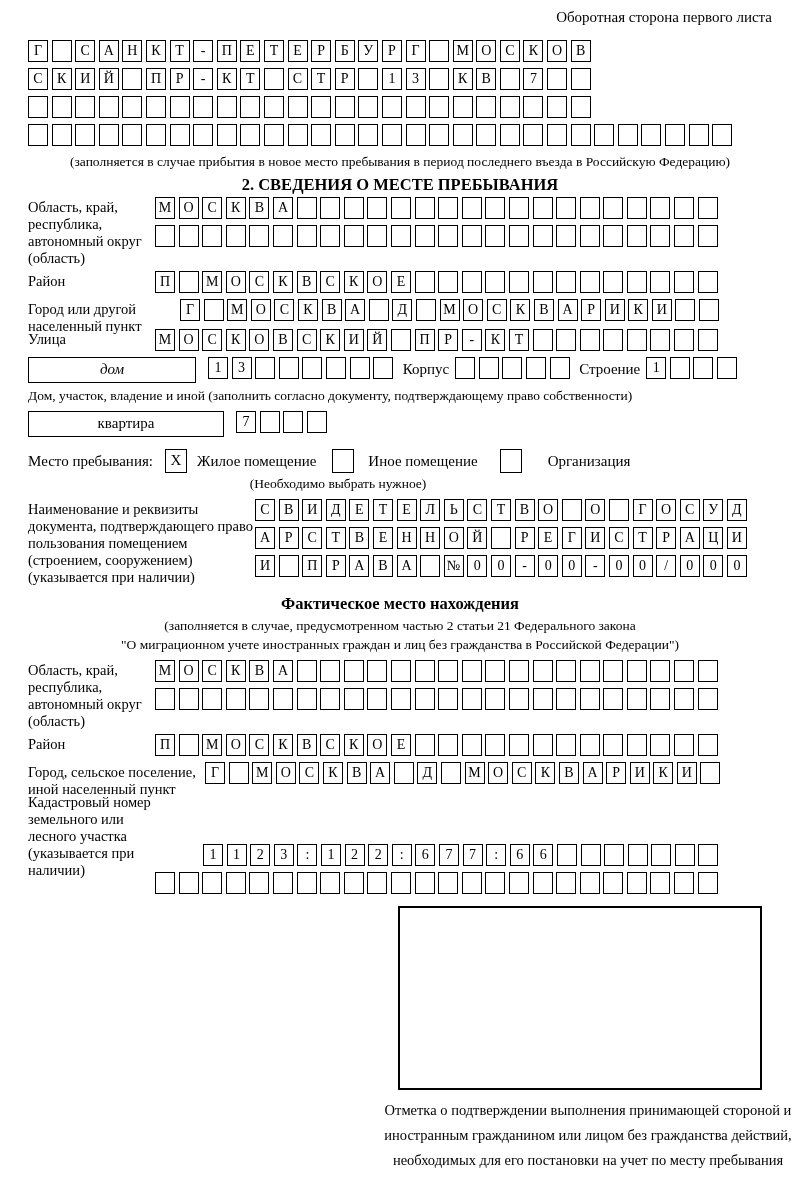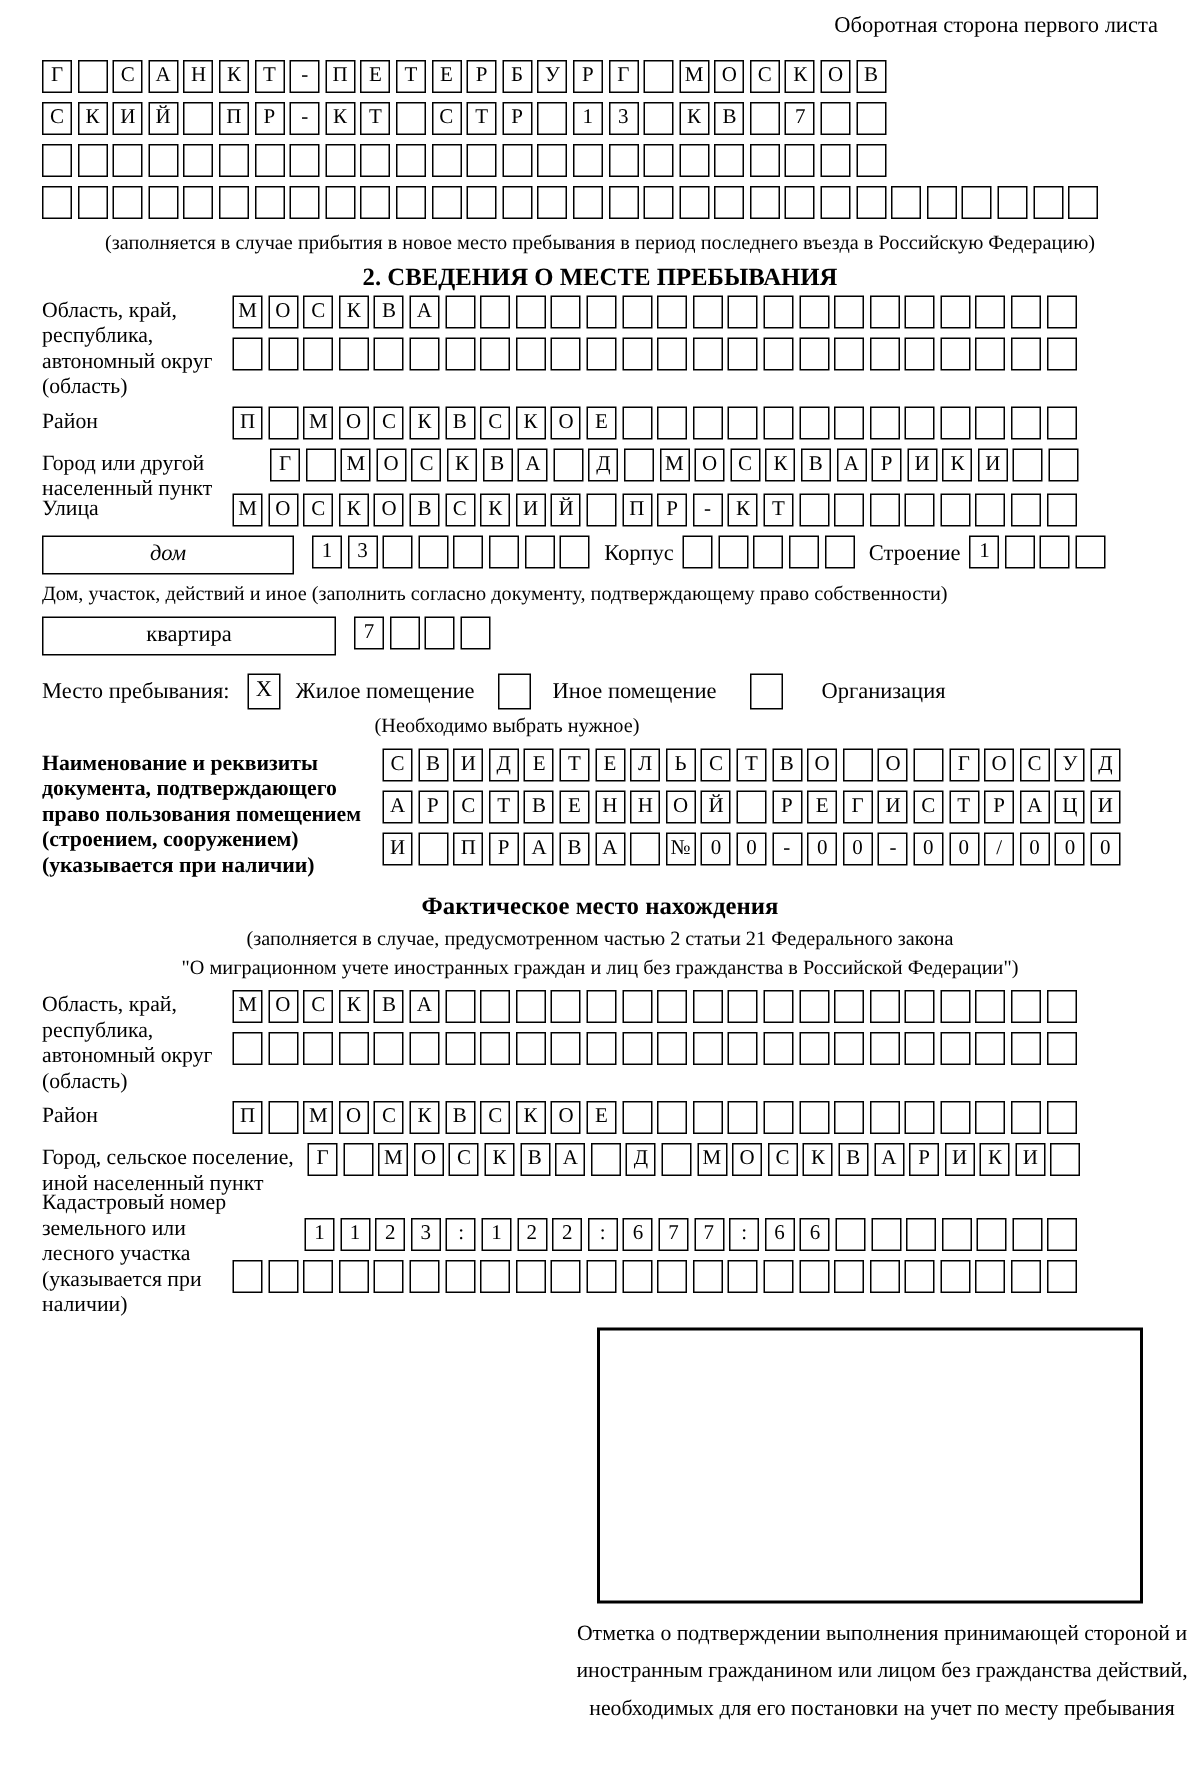--- a/index.html
+++ b/index.html
@@ -6,34 +6,34 @@
   .page{
     width:800px;height:1180px;box-sizing:border-box;overflow:hidden;
     padding:8px 28px 0 28px;background:#fff;color:#000;
     font-family:"Liberation Serif","DejaVu Serif",serif;font-size:15px;
     position:relative;
   }
   .hdr{ text-align:right;font-size:15px;line-height:18px; }
   .sec{ margin-top:14px; }
   .frow{ display:flex;align-items:flex-start; }
   .flabel{ flex-shrink:0;font-size:14.5px;line-height:17px;padding-top:2px; }
-  .w147{width:147px;} .w127{width:127px;} .w152{width:152px;} .w177{width:177px;} .w227{width:227px;font-weight:bold;}
+  .w147{width:147px;} .w127{width:127px;} .w152{width:152px;} .w177{width:177px;} .w227{width:227px;}
   .rows{ display:flex;flex-direction:column; }
   .boxrow{ white-space:nowrap;height:23px;margin-bottom:5px; }
   .cbox{
     display:inline-block;width:18px;height:20px;border:1.5px solid #000;
     margin-right:3.6px;text-align:center;font-size:14px;line-height:20px;
     vertical-align:top;
   }
   .note{ font-size:13.5px;line-height:19px; }
   .note.center{ text-align:center; }
   .title{ text-align:center;font-weight:bold;font-size:16.5px;line-height:24px;margin-top:2px; }
   .minh68{ min-height:68px; }
   .mb4{ margin-bottom:4px; } .mt6{ margin-top:6px; } .mt20{ margin-top:20px; }
-  .ml48{ margin-left:48px; }
+  .ml48{ margin-left:48px;margin-top:32px; }
   .longbox{
     box-sizing:border-box;border:1.5px solid #000;height:26px;line-height:23px;
     text-align:center;font-size:15px;flex-shrink:0;
   }
   .dombox{ width:168px;margin-right:12px;font-style:italic; } .kvbox{ width:196px;margin-right:12px; }
   .inlbl{ font-size:15px;line-height:24px;margin:0 6px;flex-shrink:0;text-align:center; }
   .checkline{ display:flex;align-items:center;height:27px; }
   .checkbox{
     display:inline-block;box-sizing:border-box;width:22px;height:24px;border:1.5px solid #000;
     text-align:center;font-size:15px;line-height:21px;flex-shrink:0;
@@ -87,21 +87,21 @@
   </div>
 
   <div class="frow" style="height:29px;">
     <div class="longbox dombox">дом</div>
     <div class="boxrow"><span class="cbox">1</span><span class="cbox">3</span><span class="cbox"></span><span class="cbox"></span><span class="cbox"></span><span class="cbox"></span><span class="cbox"></span><span class="cbox"></span></div>
     <div class="inlbl">Корпус</div>
     <div class="boxrow"><span class="cbox"></span><span class="cbox"></span><span class="cbox"></span><span class="cbox"></span><span class="cbox"></span></div>
     <div class="inlbl">Строение</div>
     <div class="boxrow"><span class="cbox">1</span><span class="cbox"></span><span class="cbox"></span><span class="cbox"></span></div>
   </div>
-  <div class="note">Дом, участок, действий и иное (заполнить согласно документу, подтверждающему право собственности)</div>
+  <div class="note">Дом, участок, владение и иной (заполнить согласно документу, подтверждающему право собственности)</div>
 
   <div class="frow mt6" style="height:30px;">
     <div class="longbox kvbox">квартира</div>
     <div class="boxrow"><span class="cbox">7</span><span class="cbox"></span><span class="cbox"></span><span class="cbox"></span></div>
   </div>
 
   <div class="checkline mt6">
     <span class="inlbl" style="margin-left:0;">Место пребывания:</span>
     <span class="gap6"></span>
     <span class="checkbox">X</span>

